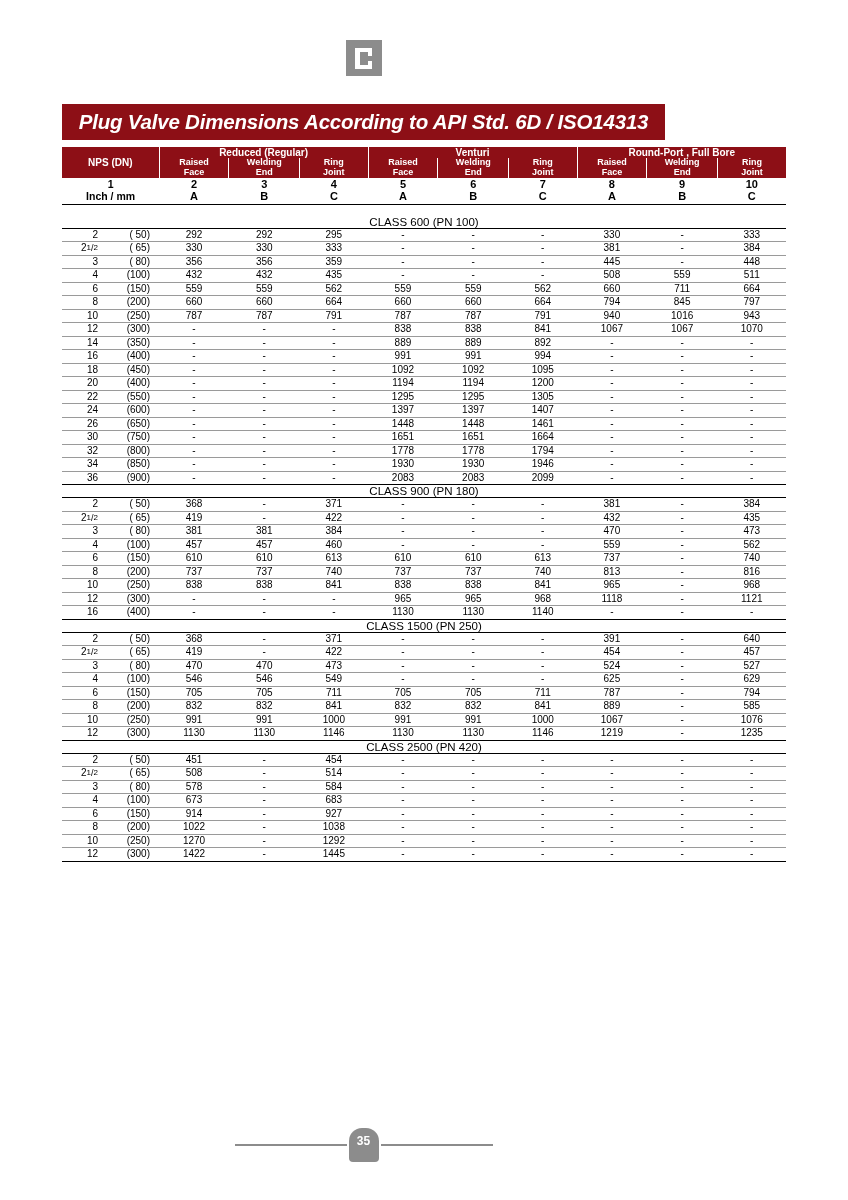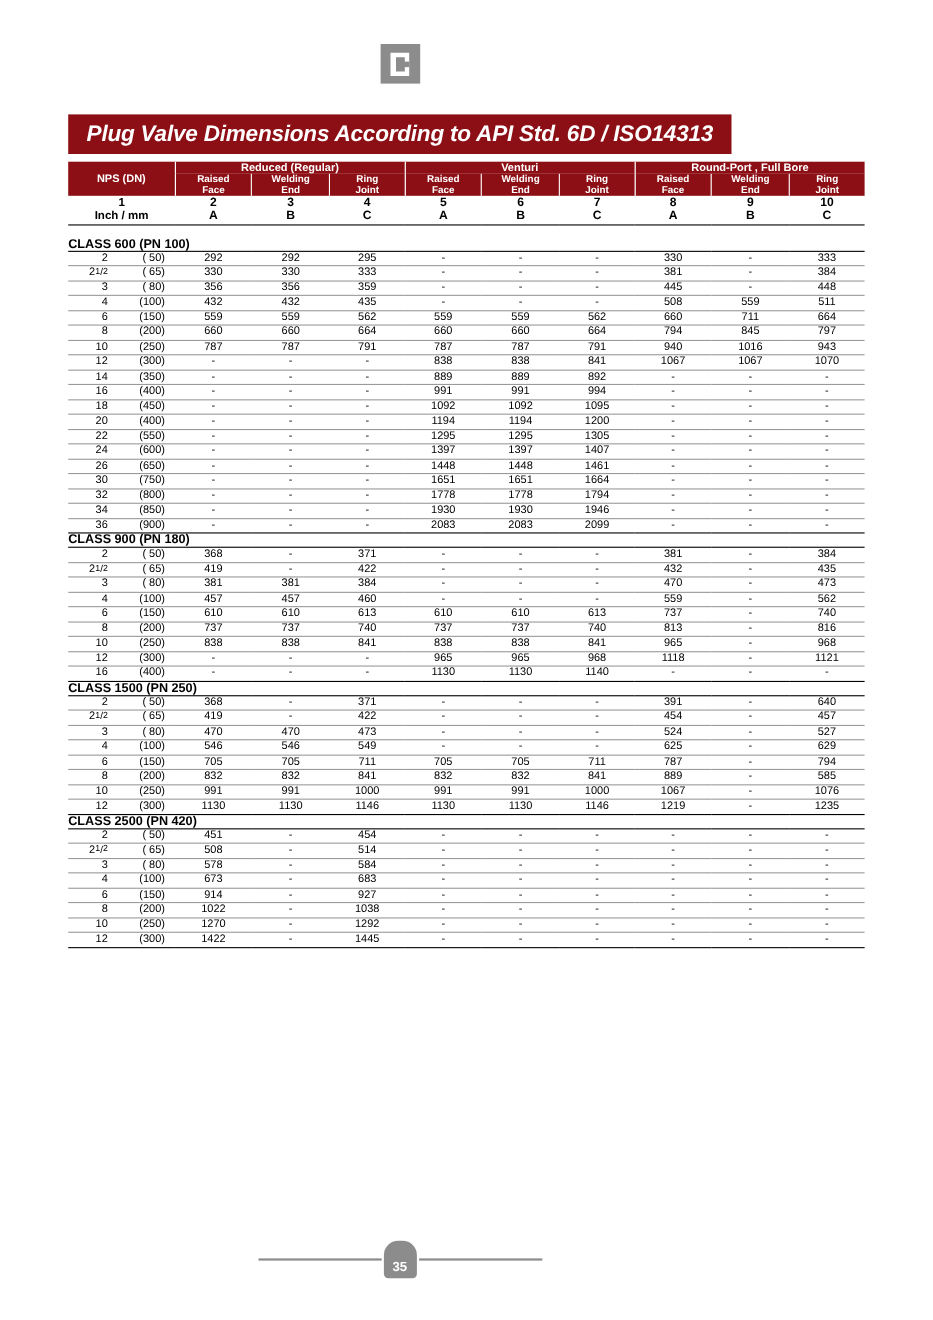--- a/index.html
+++ b/index.html
@@ -141,22 +141,22 @@
     font-size: 10.5px;
   }
 
   .rule-row td {
     border-bottom: 1.6px solid #000;
     height: 2px;
     padding: 0;
   }
 
   .class-row td {
-    text-align: left;
-    font-weight: bold;
+    text-align: center;
+    font-weight: normal;
     font-size: 11.5px;
     padding: 9px 0 5px 0;
   }
   .class-row.first td { padding-top: 11px; }
 
   .data-row td {
     text-align: center;
     font-size: 10px;
     border-bottom: 0.6px solid #9a9a9a;
     padding: 1px 0 1px 0;
@@ -209,21 +209,21 @@
   }
   .footer .badge {
     width: 30px;
     height: 34px;
     background: #8c8c8c;
     margin: 0 2px;
     border-radius: 13px 13px 4px 4px;
     display: flex;
     align-items: flex-end;
     justify-content: center;
-    padding-bottom: 4px;
+    padding-bottom: 14px;
     box-sizing: border-box;
   }
   .footer .badge span {
     color: #ffffff;
     font-size: 12px;
     font-weight: bold;
   }
 </style>
 </head>
 <body>

